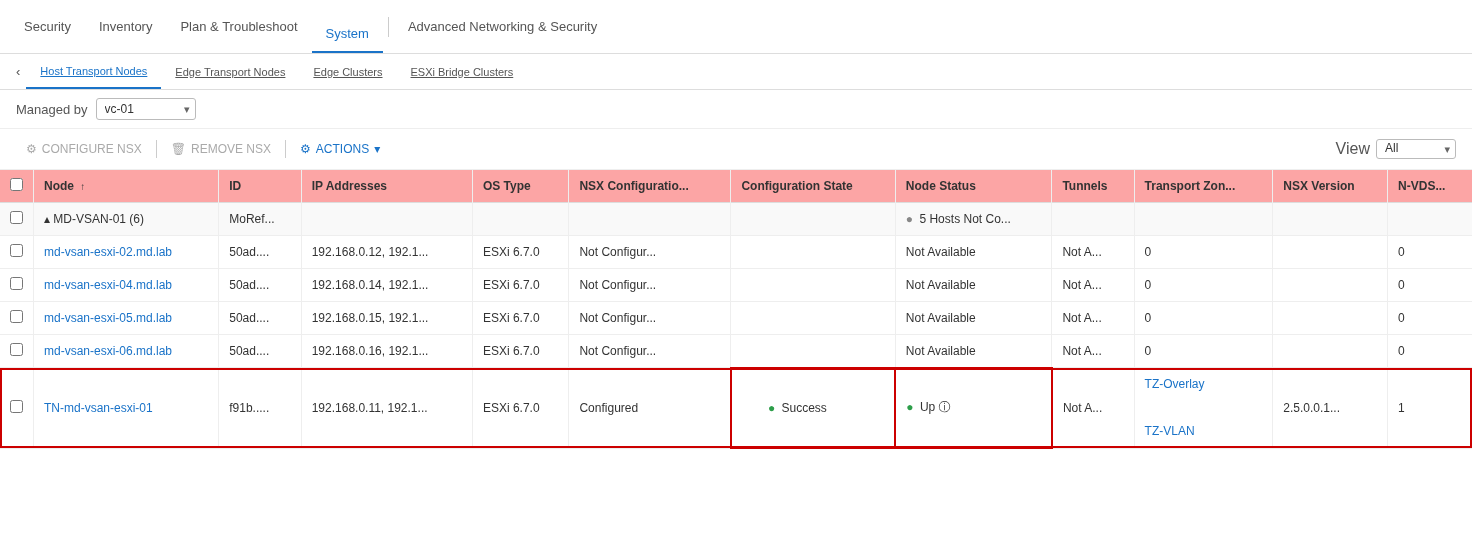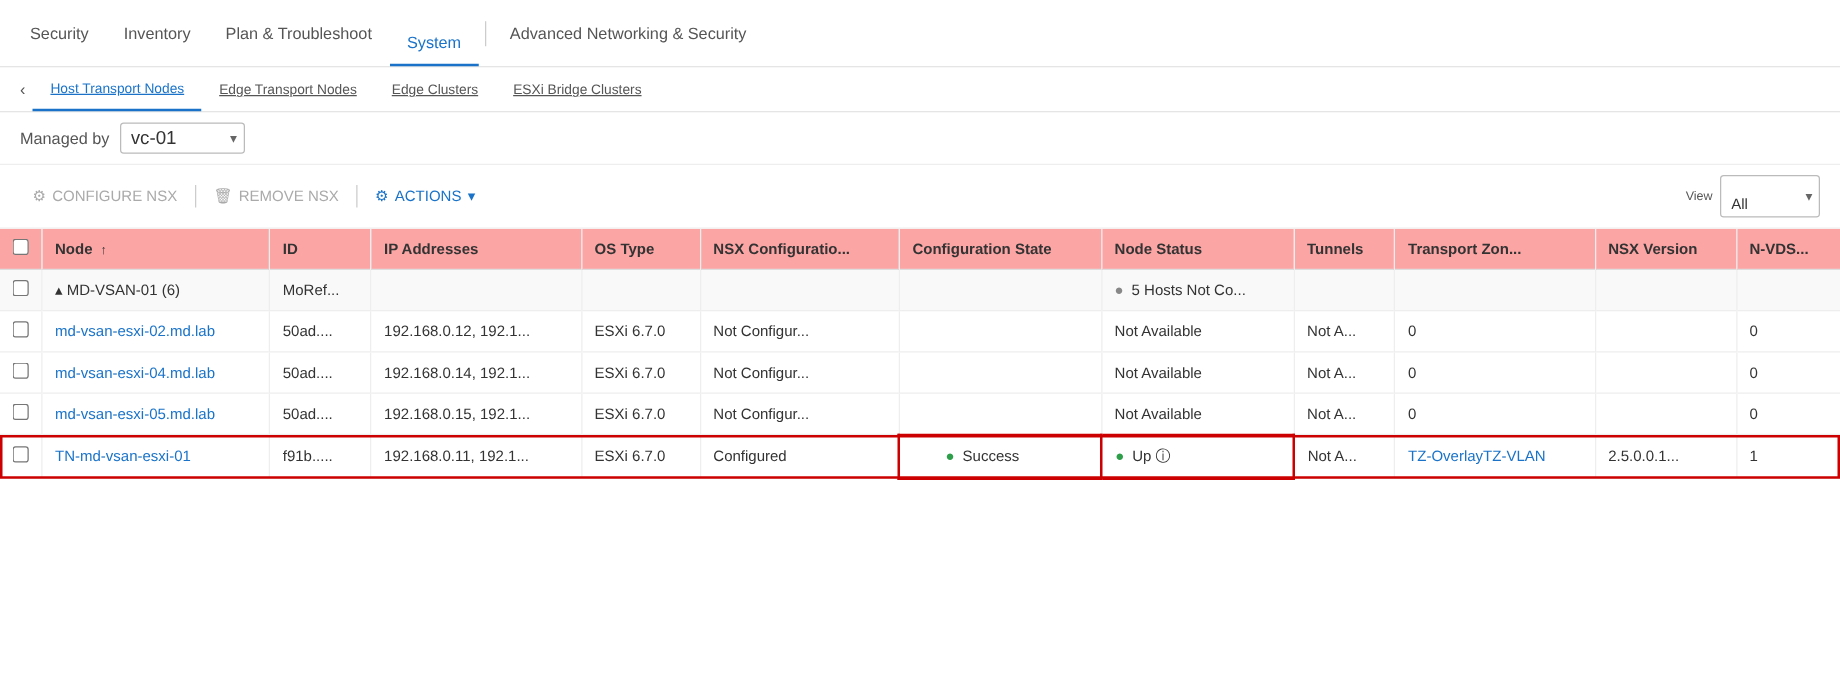--- a/index.html
+++ b/index.html
@@ -10,48 +10,48 @@
 
     
     .sub-tabs { display: flex; align-items: center; border-bottom: 1px solid #ddd; padding: 0 10px; background: #fff; }
     .back-btn { color: #555; padding: 10px 6px; cursor: pointer; font-size: 13px; }
     .sub-tab { padding: 10px 14px; cursor: pointer; color: #555; font-size: 11px; white-space: nowrap; text-decoration: underline; }
     .sub-tab.active { color: #1a73c8; border-bottom: 2px solid #1a73c8; font-weight: 500; }
 
     
     .managed-by-bar { display: flex; align-items: center; padding: 8px 16px; border-bottom: 1px solid #eee; background: #fff; }
     .managed-by-label { font-size: 13px; color: #555; margin-right: 8px; }
-    .managed-by-select { border: 1px solid #bbb; border-radius: 3px; padding: 3px 24px 3px 8px; font-size: 15px; color: #333; background: #fff; appearance: none; -webkit-appearance: none; cursor: pointer; min-width: 100px; }
+    .managed-by-select { border: 1px solid #bbb; border-radius: 3px; padding: 3px 24px 3px 8px; font-size: 12px; color: #333; background: #fff; appearance: none; -webkit-appearance: none; cursor: pointer; min-width: 100px; }
     .select-wrapper { position: relative; display: inline-block; }
     .select-wrapper::after { content: '▾'; position: absolute; right: 6px; top: 50%; transform: translateY(-50%); pointer-events: none; color: #666; font-size: 11px; }
 
     
     .toolbar { display: flex; align-items: center; padding: 8px 16px; border-bottom: 1px solid #eee; background: #fff; }
     .toolbar-btn { display: flex; align-items: center; gap: 5px; padding: 5px 10px; font-size: 12px; color: #666; cursor: pointer; border: none; background: transparent; }
     .toolbar-btn.disabled { color: #aaa; cursor: default; }
     .toolbar-sep { width: 1px; background: #ccc; height: 18px; margin: 0 4px; }
-    .view-label { margin-left: auto; font-size: 10px; color: #555; margin-right: 6px; }
-    .view-select { border: 1px solid #bbb; border-radius: 3px; padding: 15px 24px 3px 8px; font-size: 12px; color: #333; background: #fff; appearance: none; -webkit-appearance: none; cursor: pointer; min-width: 80px; }
+    .view-label { margin-left: auto; font-size: 16px; color: #555; margin-right: 6px; }
+    .view-select { border: 1px solid #bbb; border-radius: 3px; padding: 1px 24px 3px 8px; font-size: 12px; color: #333; background: #fff; appearance: none; -webkit-appearance: none; cursor: pointer; min-width: 80px; }
 
     
     .table-container { overflow-x: auto; background: #fff; }
     table { width: 100%; border-collapse: collapse; font-size: 12px; }
     thead tr { background: #fca5a5; border-bottom: 1px solid #ddd; }
     thead th { padding: 8px 10px; text-align: left; font-weight: 600; color: #333; white-space: nowrap; border-right: 1px solid #eee; font-size: 12px; }
     thead th:last-child { border-right: none; }
     tbody tr { border-bottom: 1px solid #eee; }
     tbody td { padding: 8px 10px; vertical-align: middle; white-space: nowrap; border-right: 1px solid #eee; font-size: 12px; }
     tbody td:last-child { border-right: none; }
     .checkbox-cell { width: 30px; text-align: center; }
     .link-text { color: #1a73c8; cursor: pointer; }
     .group-row td { background: #f9f9f9; font-weight: 500; color: #333; }
     .green-dot { color: #2d9e4a; margin-right: 3px; }
     .gray-dot { color: #888; margin-right: 3px; }
     .sort-icon { margin-left: 3px; font-size: 10px; }
-    .tz-stack { display: flex; flex-direction: row; line-height: 1.4; }
+    .tz-stack { display: flex; flex-direction: column; line-height: 1.4; gap: 30px; }
   </style>
 </head>
 <body>
 
 <div style="display:flex; align-items:center; border-bottom:1px solid #ddd; background:#fff; padding:0 10px;">
   <div class="top-nav-item">Security</div>
   <div class="top-nav-item">Inventory</div>
   <div class="top-nav-item">Plan &amp; Troubleshoot</div>
   <div class="top-nav-item active">System</div>
   <div class="top-nav-separator"></div>
@@ -173,20 +173,34 @@
         <td>ESXi 6.7.0</td>
         <td>Not Configur...</td>
         <td></td>
         <td>Not Available</td>
         <td>Not A...</td>
         <td>0</td>
         <td></td>
         <td>0</td>
       </tr>
 
+      <tr>
+        <td class="checkbox-cell"><input type="checkbox" style=""></td>
+        <td class="link-text">md-vsan-esxi-06.md.lab</td>
+        <td>50ad....</td>
+        <td>192.168.0.16, 192.1...</td>
+        <td>ESXi 6.7.0</td>
+        <td>Not Configur...</td>
+        <td></td>
+        <td>Not Available</td>
+        <td>Not A...</td>
+        <td>0</td>
+        <td></td>
+        <td>0</td>
+      </tr>
 
       <tr style="outline: 2px solid #cc0000; outline-offset: -2px; position: relative;">
         <td class="checkbox-cell"><input type="checkbox" style=""></td>
         <td class="link-text">TN-md-vsan-esxi-01</td>
         <td>f91b.....</td>
         <td>192.168.0.11, 192.1...</td>
         <td>ESXi 6.7.0</td>
         <td>Configured</td>
         <td style="border: 2px solid #cc0000; padding-left: 36px;"><span class="green-dot">●</span> Success</td>
         <td style="border: 2px solid #cc0000;"><span class="green-dot">●</span> Up ⓘ</td>

